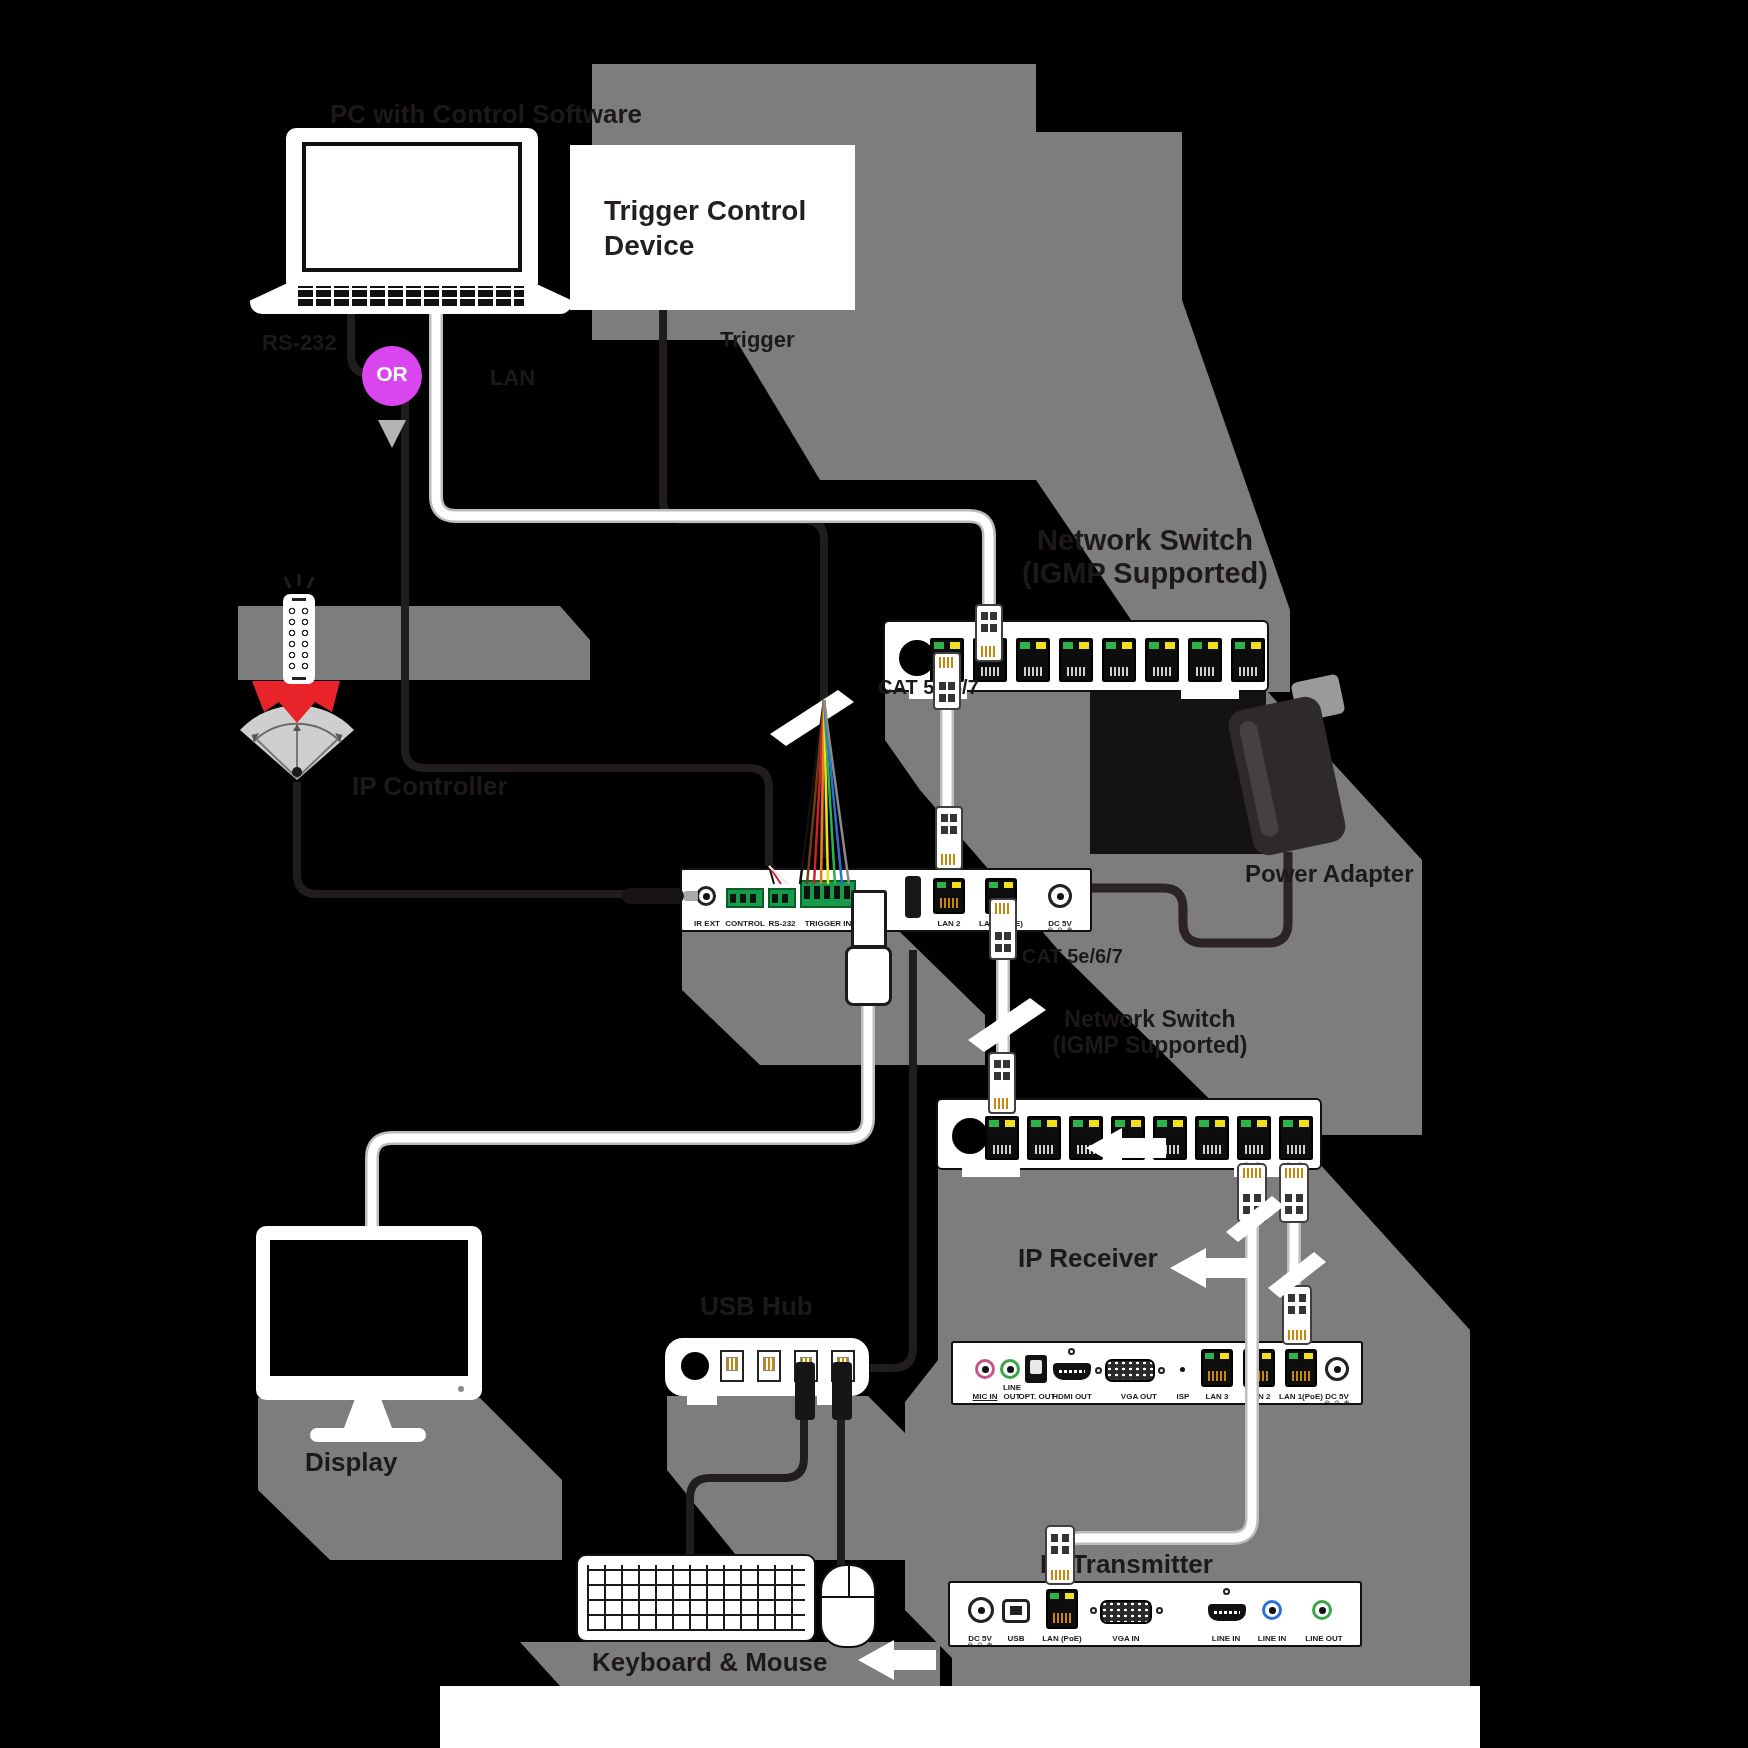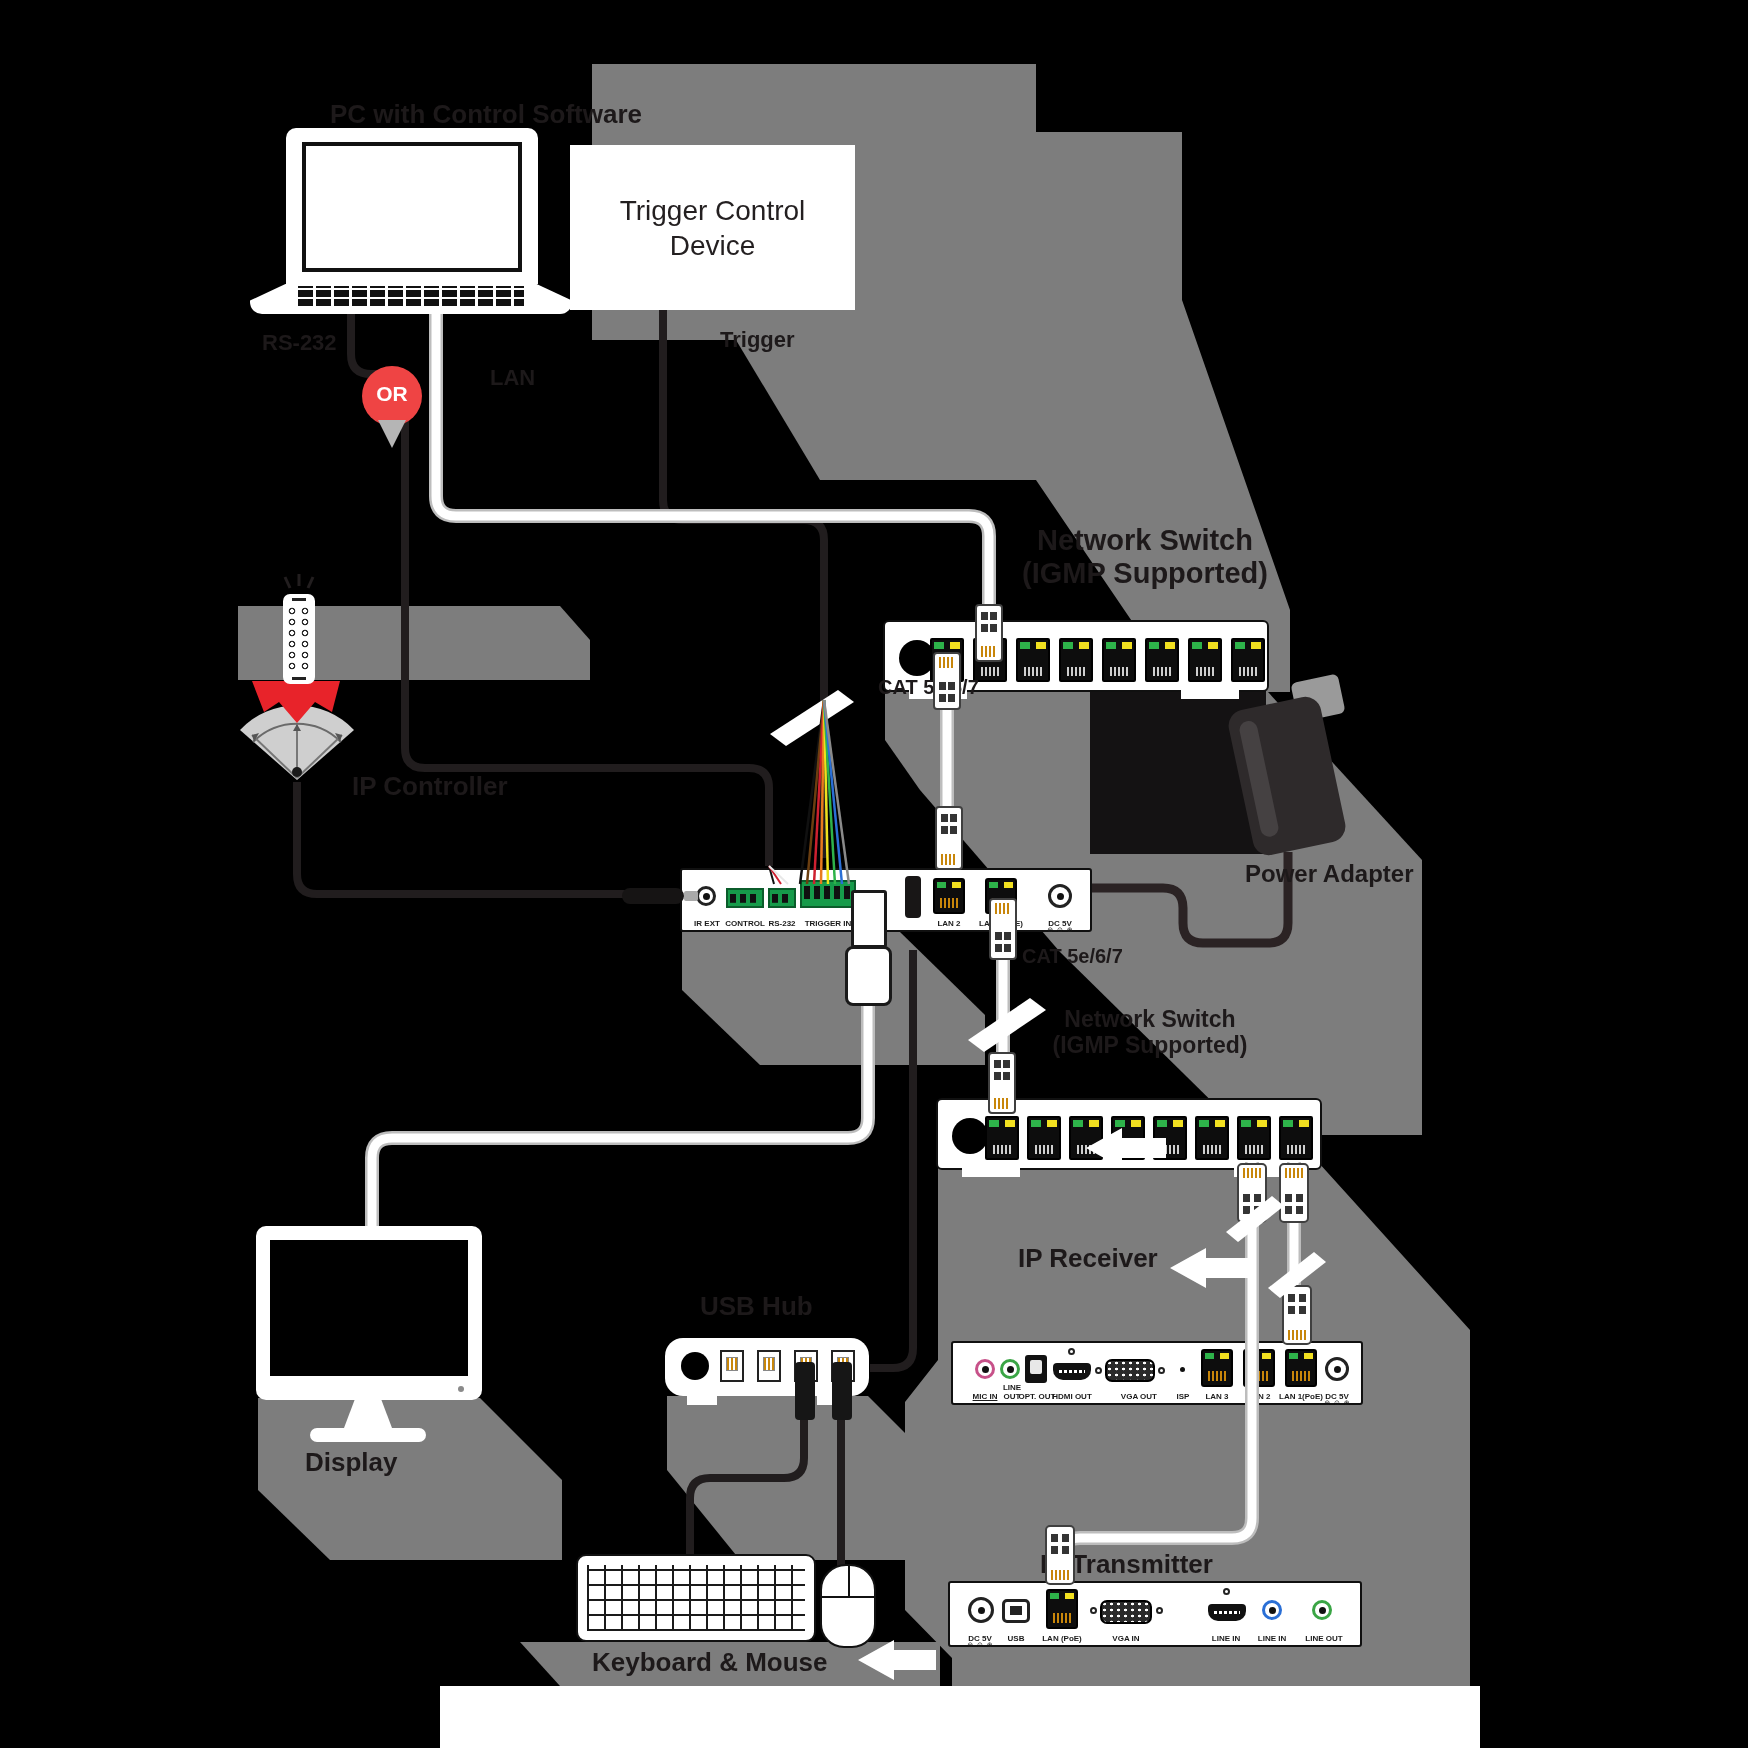--- a/index.html
+++ b/index.html
@@ -125,23 +125,23 @@
   <div class="dk" style="left:330px;top:100px;font-size:26px;">PC with Control Software</div>
   <div class="abs" style="left:286px;top:128px;width:252px;height:156px;background:#fff;border-radius:10px 10px 0 0;"></div>
   <div class="abs" style="left:302px;top:142px;width:220px;height:130px;background:#fff;border:4px solid #111;box-sizing:border-box;"></div>
   <div class="abs" style="left:250px;top:284px;width:322px;height:30px;background:#fff;border-radius:4px 4px 12px 12px;clip-path:polygon(11% 0,89% 0,100% 55%,100% 100%,0 100%,0 55%);"></div>
   <div class="abs" style="left:298px;top:286px;width:226px;height:20px;background-color:#111;background-image:repeating-linear-gradient(90deg,transparent 0 15px,#fff 15px 18px),repeating-linear-gradient(0deg,transparent 0 7px,#fff 7px 9px);"></div>
 
   <div class="dk" style="left:262px;top:330px;font-size:22px;">RS-232</div>
   <div class="dk" style="left:490px;top:334px;font-size:22px;margin-top:31px;">LAN</div>
   <div class="dk" style="left:720px;top:327px;font-size:22px;">Trigger</div>
 
-  <div class="abs" style="left:570px;top:145px;width:285px;height:165px;background:#fff;display:flex;align-items:center;justify-content:center;text-align:center;font-weight:normal;font-size:28px;color:#231f20;padding:0 34px;box-sizing:border-box;line-height:1.25;">Trigger Control Device</div>
-
-  <div class="abs" style="left:362px;top:366px;width:60px;height:60px;background:#ef4444;border-radius:50%;">
+  <div class="abs" style="left:570px;top:145px;width:285px;height:165px;background:#fff;display:flex;align-items:center;justify-content:center;text-align:left;font-weight:bold;font-size:28px;color:#231f20;padding:0 34px;box-sizing:border-box;line-height:1.25;">Trigger Control Device</div>
+
+  <div class="abs" style="left:362px;top:346px;width:60px;height:60px;background:#d946ef;border-radius:50%;">
     <span style="position:absolute;left:0;right:0;top:16px;text-align:center;color:#fff;font-weight:bold;font-size:21px;">OR</span>
   </div>
   <div class="abs" style="left:378px;top:420px;width:28px;height:28px;background:#b5b5b5;clip-path:polygon(0 0,100% 0,50% 100%);"></div>
 
   <div class="abs" style="left:283px;top:594px;width:32px;height:90px;background:#fff;border-radius:7px;">
     <div style="position:absolute;left:9px;top:4px;width:14px;height:3px;background:#222;"></div>
     <div style="position:absolute;left:3px;top:11px;right:3px;height:66px;background-image:radial-gradient(circle 4px at 6px 6px,#fff 0 1.6px,#2a2a2a 2.2px 3.2px,transparent 3.6px);background-size:13px 11px;" able="false"></div>
     <div style="position:absolute;left:9px;bottom:4px;width:14px;height:3px;background:#222;"></div>
   </div>
 

